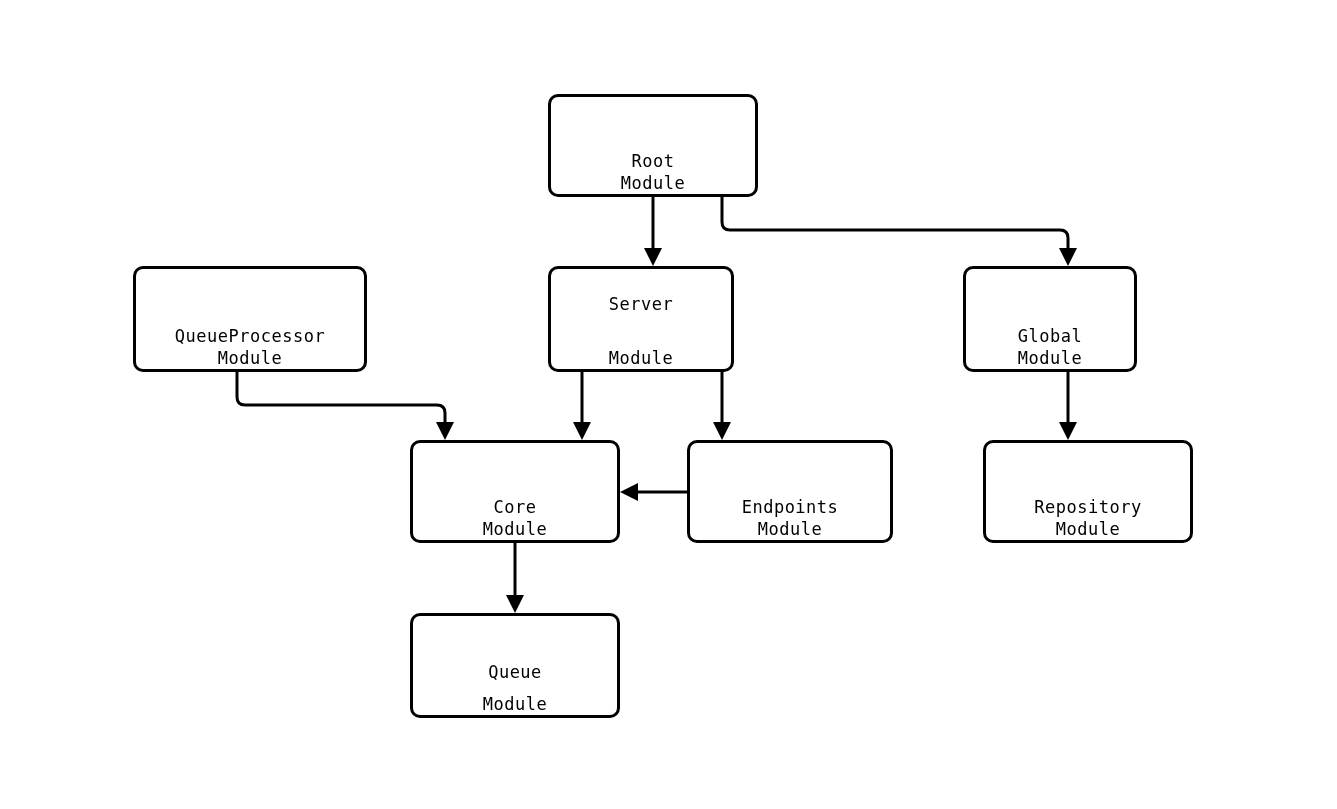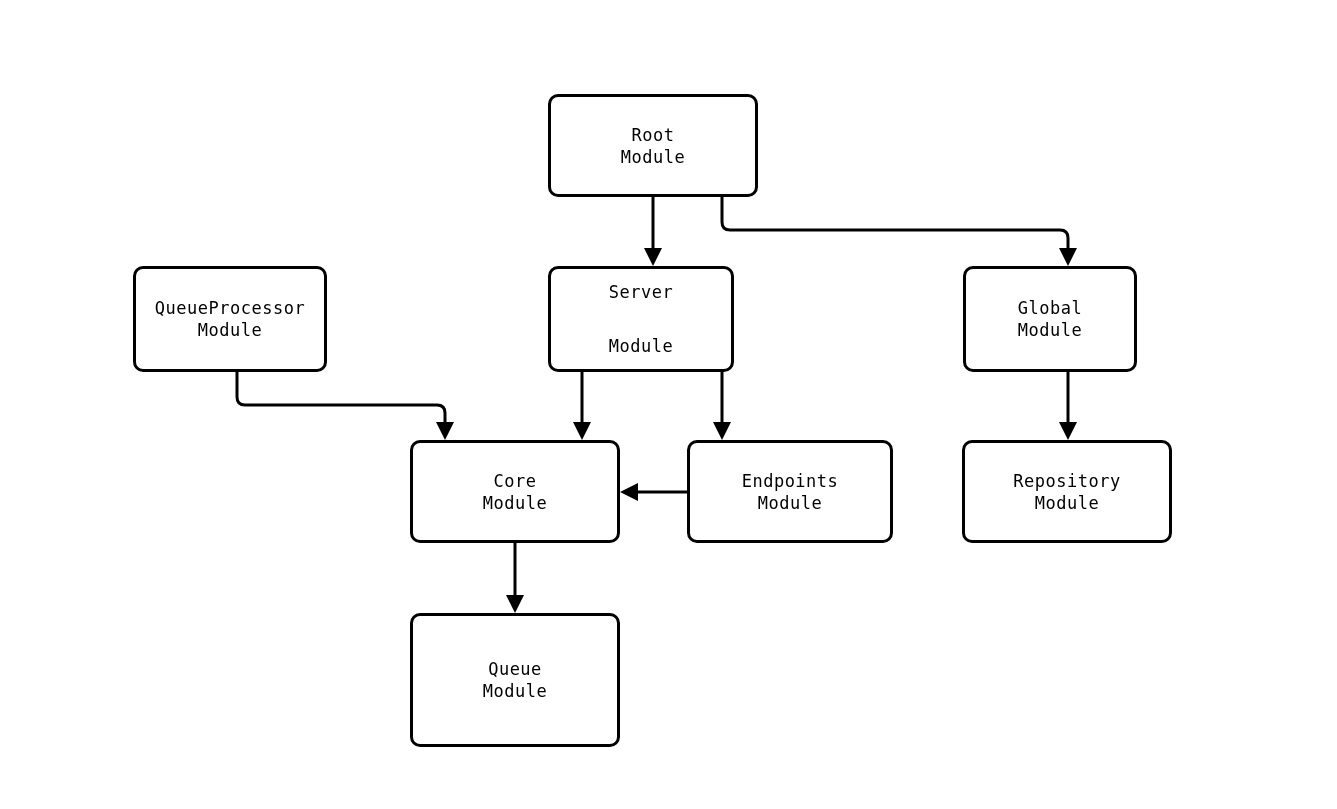--- a/index.html
+++ b/index.html
@@ -25,21 +25,21 @@
   }
   .node-box {
     position: absolute;
     box-sizing: border-box;
     background: #ffffff;
     border: 3px solid #000000;
     border-radius: 10px;
     display: flex;
     flex-direction: column;
     align-items: center;
-    justify-content: center;
+    justify-content: flex-end;
     z-index: 2;
   }
   .node-line {
     font-family: "DejaVu Sans Mono", "Liberation Mono", monospace;
     font-size: 17px;
     line-height: 22px;
     color: #000000;
     white-space: pre;
     text-align: center;
     letter-spacing: 0.5px;
@@ -92,42 +92,42 @@
       <g>
         <path class="edge-path" d="M 515 543 L 515 599"></path>
         <polygon class="edge-head" points="515,613 506,595 524,595"></polygon>
       </g>
     </svg>
   <div id="nodes-layer">
       <div class="node-box" style="left: 548px; top: 94px; width: 210px; height: 103px;">
         <div class="node-line">Root</div>
         <div class="node-line">Module</div>
       </div>
-      <div class="node-box" style="left: 133px; top: 266px; width: 194px; height: 106px;">
+      <div class="node-box" style="left: 133px; top: 266px; width: 234px; height: 106px;">
         <div class="node-line">QueueProcessor</div>
         <div class="node-line">Module</div>
       </div>
       <div class="node-box" style="left: 548px; top: 266px; width: 186px; height: 106px; gap: 32px;">
         <div class="node-line">Server</div>
         <div class="node-line">Module</div>
       </div>
       <div class="node-box" style="left: 963px; top: 266px; width: 174px; height: 106px;">
         <div class="node-line">Global</div>
         <div class="node-line">Module</div>
       </div>
       <div class="node-box" style="left: 410px; top: 440px; width: 210px; height: 103px;">
         <div class="node-line">Core</div>
         <div class="node-line">Module</div>
       </div>
       <div class="node-box" style="left: 687px; top: 440px; width: 206px; height: 103px;">
         <div class="node-line">Endpoints</div>
         <div class="node-line">Module</div>
       </div>
-      <div class="node-box" style="left: 962px; top: 440px; width: 210px; height: 103px;">
+      <div class="node-box" style="left: 983px; top: 440px; width: 210px; height: 103px;">
         <div class="node-line">Repository</div>
         <div class="node-line">Module</div>
       </div>
-      <div class="node-box" style="left: 410px; top: 613px; width: 210px; height: 134px;">
+      <div class="node-box" style="left: 410px; top: 613px; width: 210px; height: 105px; gap: 10px;">
         <div class="node-line">Queue</div>
         <div class="node-line">Module</div>
       </div>
     </div>
 </div>
 
 </body></html>

